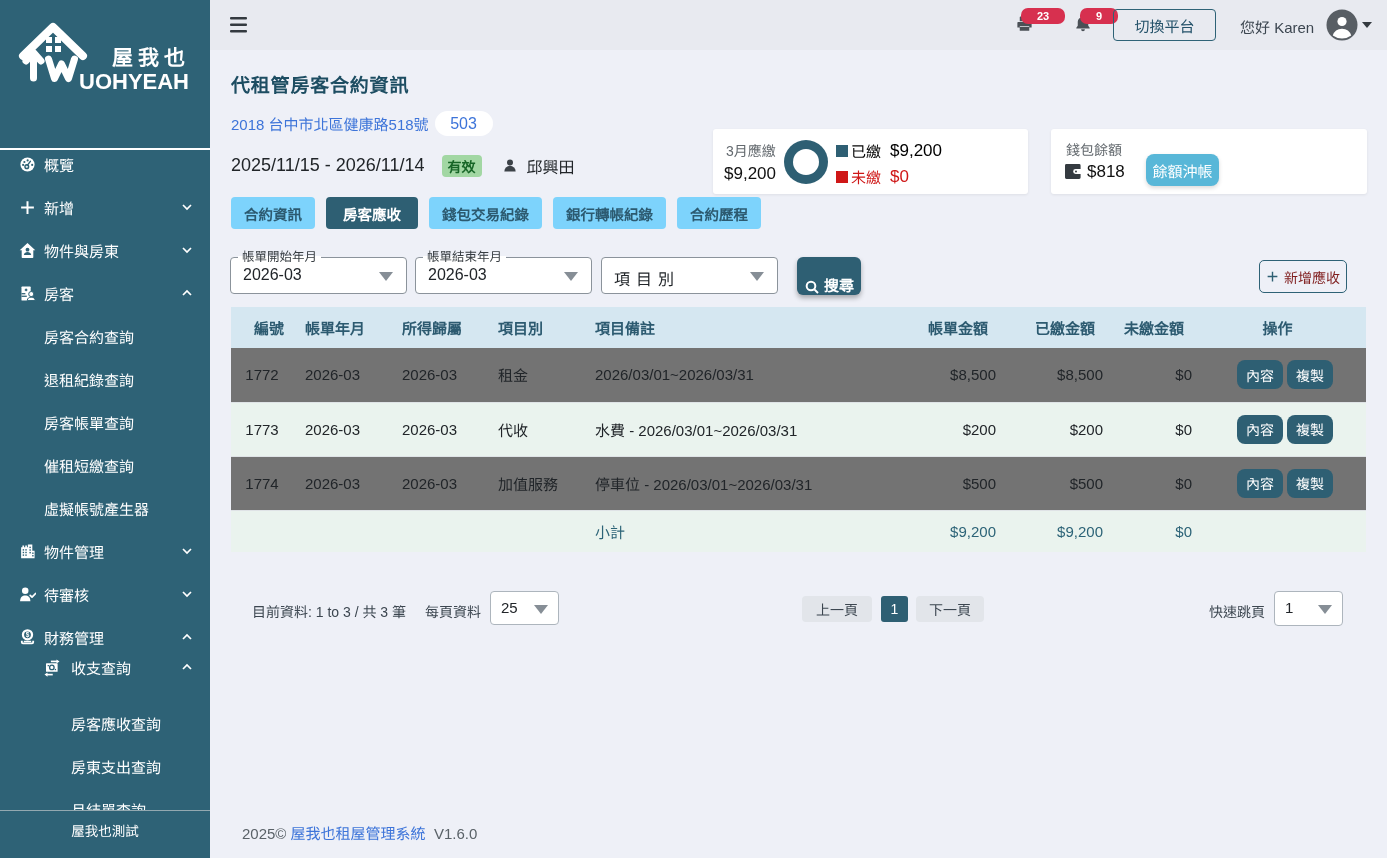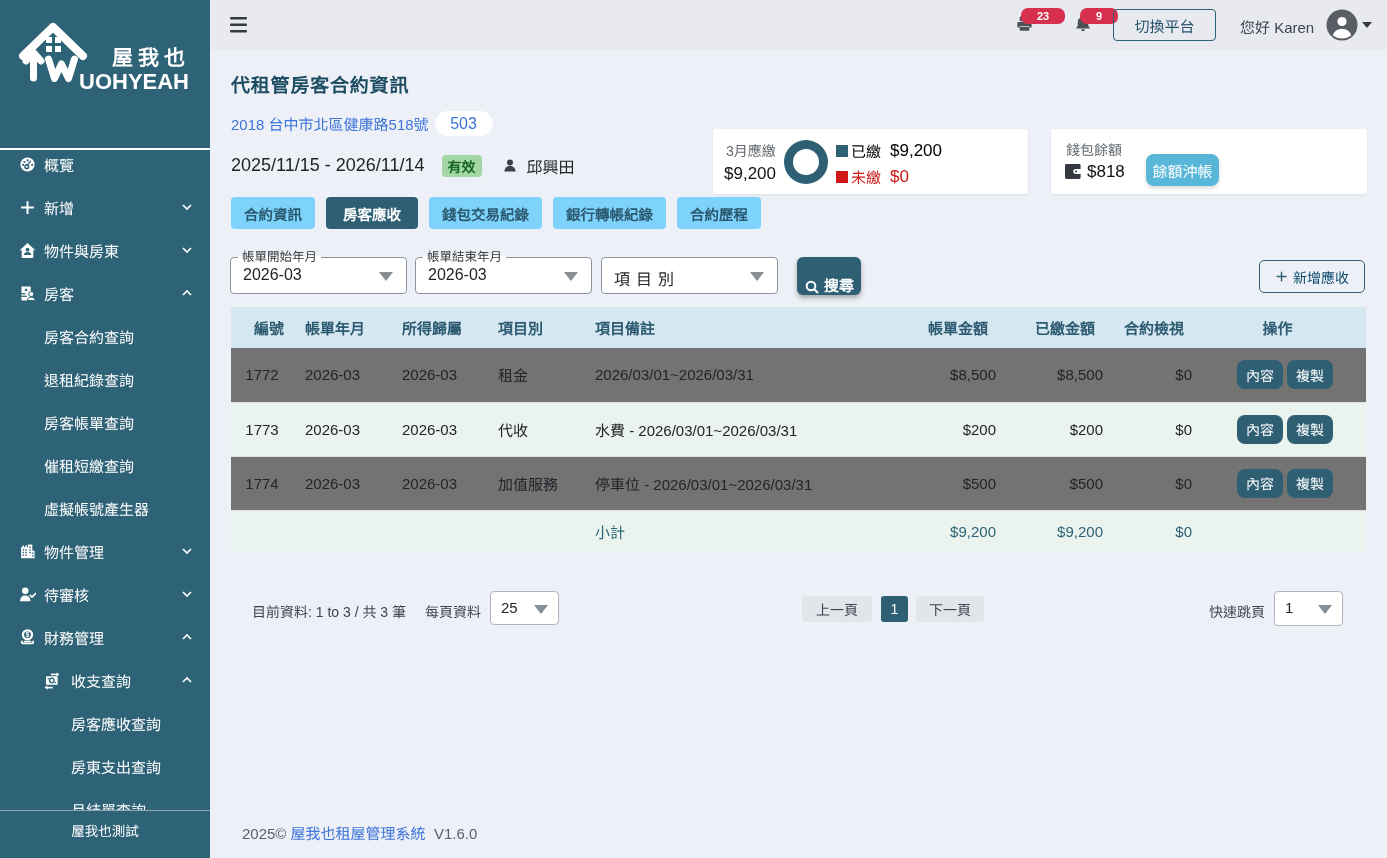--- a/index.html
+++ b/index.html
@@ -63,21 +63,21 @@
 .tab { background:#7dd3fc; color:#2c5a70; font-size:14.5px; font-weight:bold; border-radius:4px; height:32px; padding:0 13px; display:flex; align-items:center; }
 .tab.active { background:#2e5f73; color:#fff; padding:0 17px; }
 
 .filters { position:absolute; left:20px; top:207px; }
 .sel { position:absolute; top:0; width:177px; height:37px; border:1px solid #8b939b; border-radius:4px; background:#fff; }
 .sel .lab { position:absolute; top:-8px; left:7px; font-size:12.5px; color:#373d42; padding:0 4px; background:linear-gradient(#eef0f7 40%, #fff 40%); line-height:14px; white-space:nowrap; }
 .sel .val { position:absolute; left:12px; top:8px; font-size:16px; color:#212529; }
 .sel .car, .mini-sel .car { position:absolute; width:0; height:0; border-left:7px solid transparent; border-right:7px solid transparent; border-top:9px solid #868e96; }
 .sel .car { right:13px; top:14px; }
 .btn-search { position:absolute; left:567px; top:0; width:64px; height:38px; background:#2e5f73; color:#fff; font-size:15px; font-weight:bold; border:none; border-radius:6px; display:flex; align-items:flex-end; justify-content:center; gap:4px; font-family:inherit; box-shadow:0 3px 5px rgba(0,0,0,.3); }
-.btn-add { position:absolute; left:1029px; top:3px; width:106px; height:33px; background:transparent; color:#0c4a6e; border:1px solid #2e6276; font-size:14px; border-radius:5px; display:flex; align-items:center; justify-content:center; gap:5px; font-family:inherit; }
+.btn-add { position:absolute; left:1029px; top:3px; width:88px; height:33px; background:transparent; color:#7f1d1d; border:1px solid #2e6276; font-size:14px; border-radius:5px; display:flex; align-items:center; justify-content:center; gap:5px; font-family:inherit; }
 
 table.grid { position:absolute; left:21px; top:257px; border-collapse:collapse; width:1135px; table-layout:fixed; }
 .grid th { background:#d5e7f1; color:#2c5a70; font-size:15px; font-weight:bold; height:41px; padding:0 12px; text-align:left; white-space:nowrap; }
 .grid td { height:54px; padding:0 12px; font-size:15px; color:#212529; border-bottom:1px solid #dfe3e6; }
 .grid tr.odd td { background:#737373; }
 .grid tr.even td { background:#eaf3ee; }
 .grid .num { text-align:right; }
 .grid th.num { padding-right:20px; padding-left:4px; }
 .grid .ctr { text-align:center; }
 .btn-cell { width:46px; height:29px; background:#2e5f73; color:#fff; font-size:14px; border:none; border-radius:8px; font-family:inherit; }
@@ -224,21 +224,21 @@
           <circle cx="12" cy="8.2" r="6.4" fill="none" stroke="#fff" stroke-width="3.2"></circle>
           <text x="12" y="11.4" fill="#fff" font-size="9" font-weight="bold" text-anchor="middle" font-family="Liberation Sans">$</text>
           <path d="M4 16.6 v2.2 a1.6 1.6 0 0 0 1.6 1.6 h12.8 a1.6 1.6 0 0 0 1.6 -1.6 v-2.2" fill="none" stroke="#fff" stroke-width="2.6"></path>
           <path d="M6.8 17.6 h10.4" stroke="#fff" stroke-width="2" fill="none"></path>
         </svg>
         <span class="tx">財務管理</span>
         <svg class="chev" width="12" height="12" viewBox="0 0 24 24" fill="none" stroke="#fff" stroke-width="3.4">
           <path d="M4 16l8-8 8 8"></path>
         </svg>
       </div>
-    <div class="nav-item" style="top:536px">
+    <div class="nav-item" style="top:523px">
         <svg class="ni2" viewBox="0 0 24 24">
           <rect x="4" y="5.5" width="15.5" height="11.5" rx="0.8" fill="#fff"></rect>
           <circle cx="11.8" cy="11.2" r="3" fill="none" stroke="#2e6276" stroke-width="1.8"></circle>
           <rect x="6.2" y="8" width="1.7" height="1.7" fill="#2e6276"></rect>
           <rect x="15.7" y="13.2" width="1.7" height="1.7" fill="#2e6276"></rect>
           <path d="M10.5 3.2 h8.5" stroke="#fff" stroke-width="2.2" fill="none"></path>
           <path d="M18 0.5 l4 2.7 -4 2.7 z" fill="#fff"></path>
           <path d="M13 20.8 h-8.5" stroke="#fff" stroke-width="2.2" fill="none"></path>
           <path d="M6 18.1 l-4 2.7 4 2.7 z" fill="#fff"></path>
         </svg>
@@ -368,21 +368,21 @@
       </colgroup>
     <tbody>
         <tr>
           <th style="padding-left:23px">編號</th>
           <th>帳單年月</th>
           <th>所得歸屬</th>
           <th>項目別</th>
           <th>項目備註</th>
           <th class="num">帳單金額</th>
           <th class="num">已繳金額</th>
-          <th class="num">合約檢視</th>
+          <th class="num">未繳金額</th>
           <th class="ctr" style="padding-right:27px">操作</th>
         </tr>
     <tr class="odd">
           <td class="ctr">1772</td>
           <td>2026-03</td>
           <td>2026-03</td>
           <td>租金</td>
           <td>2026/03/01~2026/03/31</td>
           <td class="num">$8,500</td>
           <td class="num">$8,500</td>

